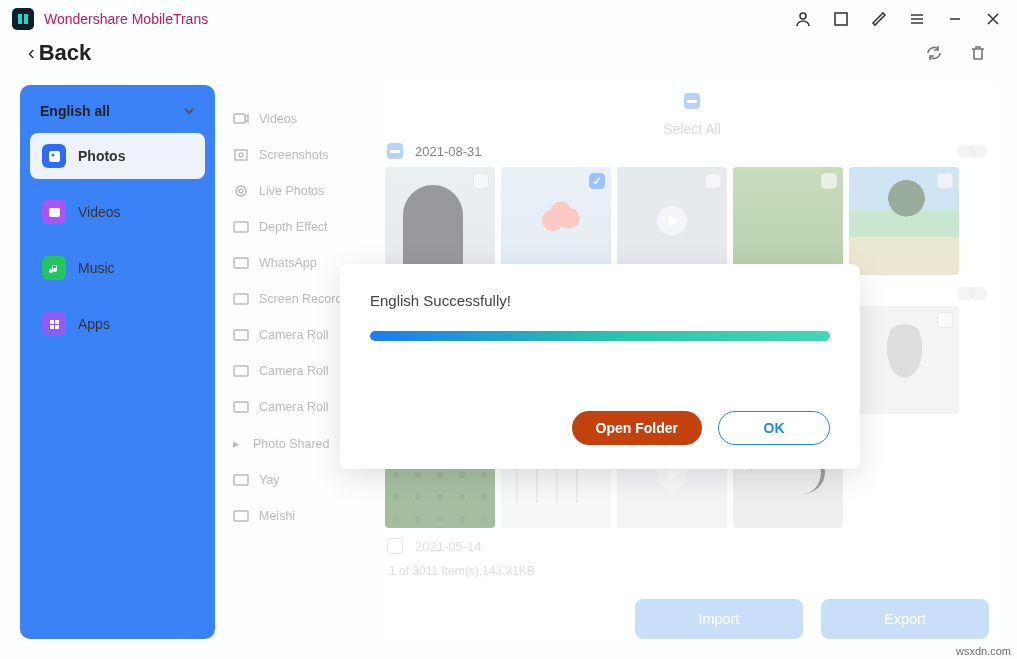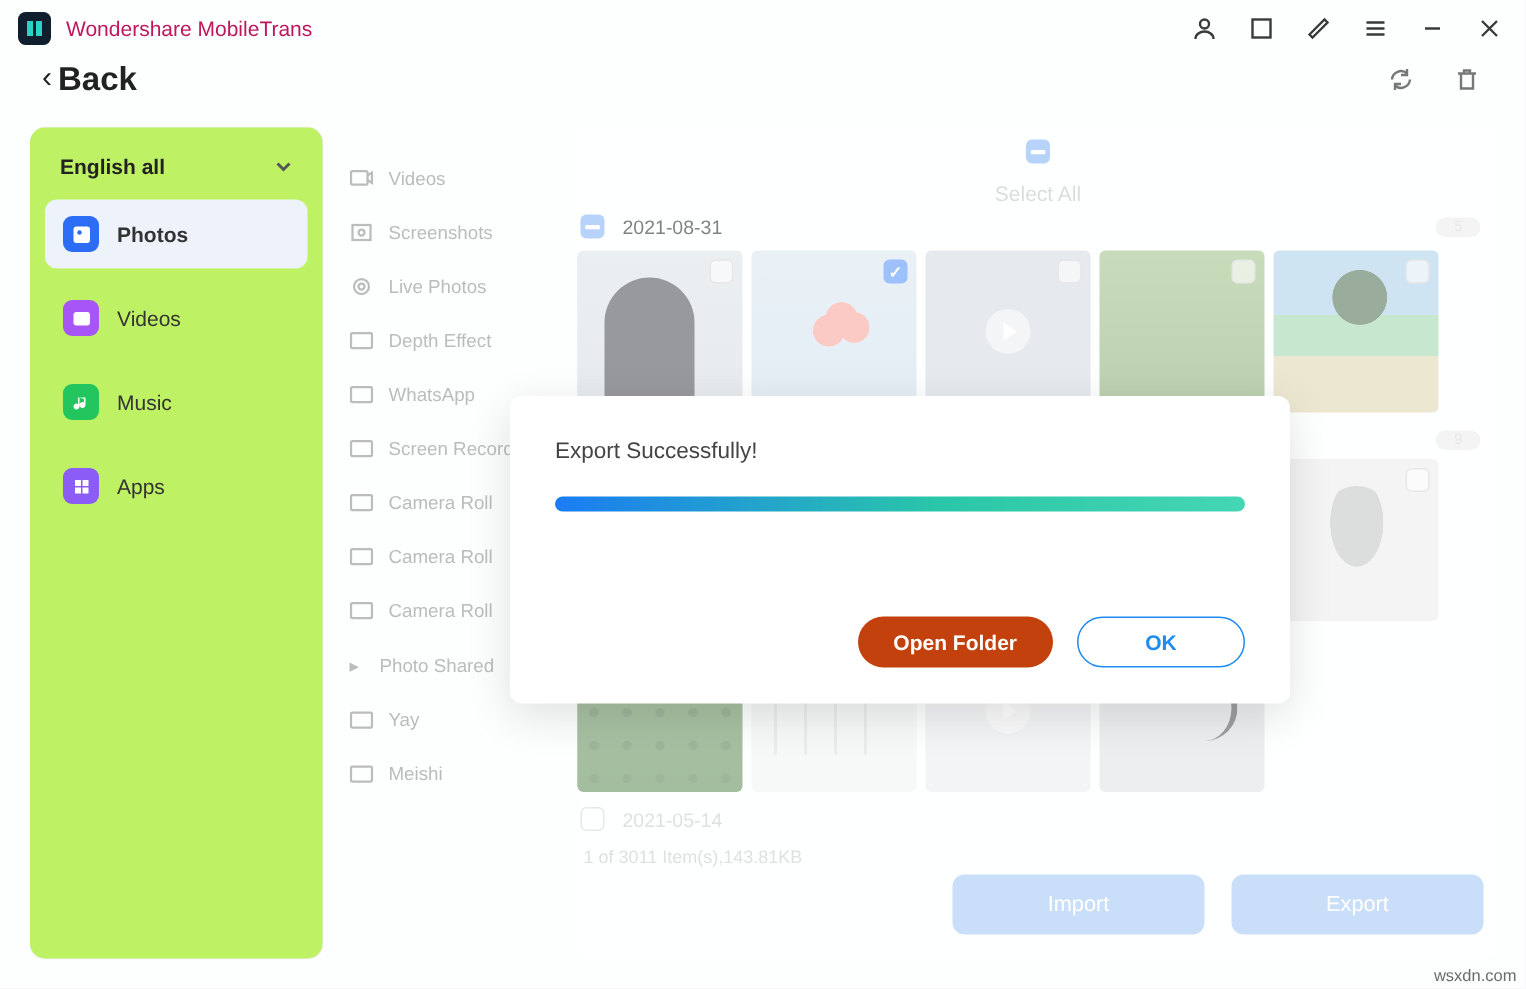--- a/index.html
+++ b/index.html
@@ -21,21 +21,21 @@
   .back-btn { display:flex; align-items:center; gap:4px; cursor:pointer; }
   .back-btn .chev { font-size:20px; color:#222; }
   .back-label { font-size: 22px; font-weight: 700; color:#222; }
   .backrow-spacer { flex:1; }
   .backrow-icons { display:flex; gap:22px; color:#888; }
   .backrow-icons .ic { width:22px; height:22px; display:flex; align-items:center; justify-content:center; cursor:pointer; }
   .backrow-icons svg{width:18px;height:18px;stroke:#777;fill:none;stroke-width:1.6;}
 
   
   .main { position:absolute; top:85px; left:20px; right:20px; bottom:20px; display:flex; }
-  .sidebar { width:195px; background:#bef264; border-radius:10px; padding:18px 10px; box-shadow: 0 0 1px rgba(0,0,0,.08);}
+  .sidebar { width:195px; background:#3b82f6; border-radius:10px; padding:18px 10px; box-shadow: 0 0 1px rgba(0,0,0,.08);}
   .dropdown { display:flex; align-items:center; justify-content:space-between; padding:0 10px 14px 10px; font-size:14px; font-weight:600; color:#222; cursor:pointer;}
   .dropdown svg{width:12px;height:12px;stroke:#555;stroke-width:2;fill:none;}
   .cat { display:flex; align-items:center; gap:12px; padding:11px 12px; font-size:14px; color:#333; border-radius:8px; margin-bottom:10px; cursor:pointer;}
   .cat.active { background:#eef2fa; font-weight:600;}
   .cat .ci { width:24px; height:24px; border-radius:6px; display:flex; align-items:center; justify-content:center;}
   .cat .ci svg{width:13px;height:13px;fill:#fff;}
   .ci.blue{background:#2d6df6;} .ci.purple{background:#a855f7;} .ci.orange{background:#f59e0b;} .ci.green{background:#22c55e;} .ci.violet{background:#8b5cf6;}
 
   .midcol { width:170px; padding:16px 8px 0 18px;}
   .subitem { display:flex; align-items:center; gap:10px; font-size:12.5px; color:#bcbcbc; padding:11px 0; cursor:pointer;}
@@ -75,21 +75,21 @@
   .t9{background:#e6e8ea;}
   .t10{background:#dadcde;}
   .t10::before{content:"";position:absolute;left:18px;top:30px;right:18px;height:40px;border:4px solid #3a3c3e;border-radius:30px 30px 30px 4px;border-bottom:none;border-left:none;}
 
   .dimstrip{position:absolute;left:0;top:0;right:0;bottom:0;background:rgba(255,255,255,.5);pointer-events:none;}
 
   .row2date{display:flex;align-items:center;gap:12px;padding:10px 0 4px 2px;}
   .row2date .chk2{width:16px;height:16px;border:1.5px solid #cfcfd2;border-radius:4px;}
   .status{font-size:12px;color:#c0c0c3;padding:6px 0 0 4px;}
 
-  .footerbtns{position:absolute;right:8px;bottom:16px;display:flex;gap:18px;margin-left:44px;}
+  .footerbtns{position:absolute;right:8px;bottom:0;display:flex;gap:18px;margin-left:44px;}
   .fb{width:168px;height:40px;border-radius:8px;background:#93bdf0;color:#fff;font-size:14.5px;display:flex;align-items:center;justify-content:center;font-weight:500;cursor:pointer;} 
 
   .modal{position:absolute;left:340px;top:264px;width:520px;height:205px;background:#fff;border-radius:8px;box-shadow:0 8px 30px rgba(0,0,0,.12);padding:28px 30px 24px 30px;}
   .modal .msg{font-size:15px;color:#444;margin-bottom:22px;}
   .progress{height:10px;border-radius:6px;background:linear-gradient(90deg,#1b7cf3 0%, #2ac6a8 55%, #45d6b4 100%);}
   .mbuttons{position:absolute;right:30px;bottom:24px;display:flex;gap:16px;}
   .btn{height:34px;padding:0 24px;border-radius:17px;font-size:14px;font-weight:600;display:flex;align-items:center;justify-content:center;cursor:pointer;}
   .btn.primary{background:#c2410c;color:#fff;}
   .btn.secondary{background:#fff;border:1.5px solid #1f8bf1;color:#1f8bf1;width:112px;}
 
@@ -362,21 +362,21 @@
       <div class="footerbtns">
         <div class="fb">Import</div>
         <div class="fb">Export</div>
       </div>
 
       <div class="dimstrip"></div>
     </div>
   </div>
 
   <div class="modal">
-    <div class="msg">Export Successfully!</div>
+    <div class="msg">English Successfully!</div>
     <div class="progress"></div>
     <div class="mbuttons">
       <div class="btn primary">Open Folder</div>
       <div class="btn secondary">OK</div>
     </div>
   </div>
 
   <div class="watermark">wsxdn.com</div>
 </div>
 

